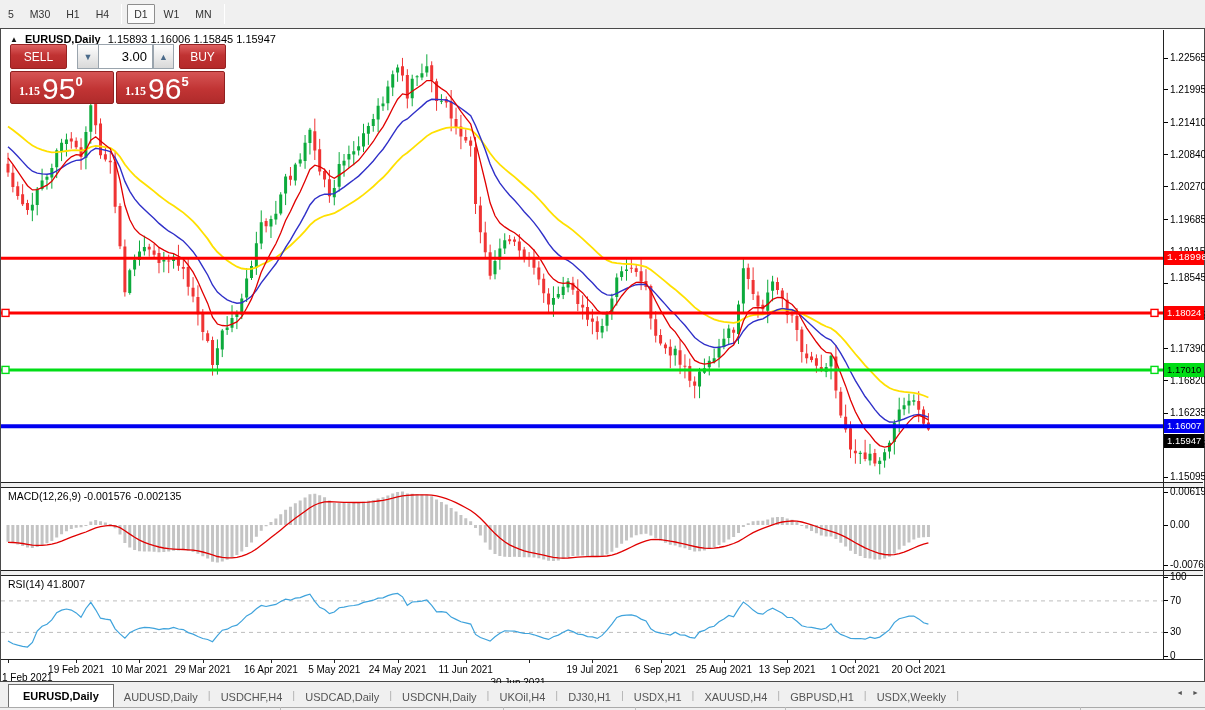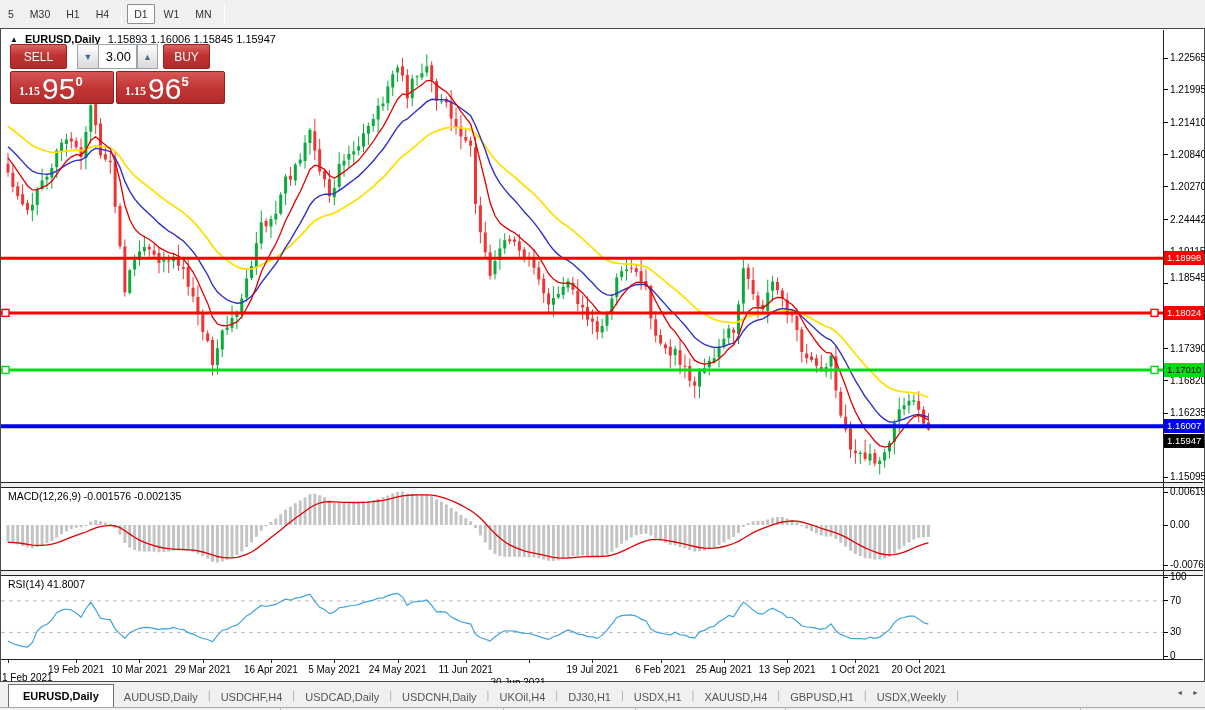--- a/index.html
+++ b/index.html
@@ -42,21 +42,21 @@
   .trade-row1 { position:absolute; left:10px; top:44px; z-index:5; display:flex; height:25px; }
   .btn-trade { width:57px; height:25px; color:#fff; font-size:12px;
                display:flex; align-items:center; justify-content:center;
                background:linear-gradient(#dd6060,#c03232 45%,#b52a2a);
                border:1px solid #962222; border-radius:2px; }
   .btn-buy { width:47px; margin-left:5px; }
   .spin-btn { width:21px; height:25px; background:linear-gradient(#fefefe,#d9d9d9);
               border:1px solid #9aa4ad; color:#4a6a8a; font-size:9px;
               display:flex; align-items:center; justify-content:center; }
   .spin-dn { margin-left:10px; border-right:none; }
-  .vol-input { width:39px; height:25px; border:1px solid #9aa4ad; background:#fff;
+  .vol-input { width:55px; height:25px; border:1px solid #9aa4ad; background:#fff;
                font-size:13px; text-align:right; padding-right:5px; color:#000;
                font-family:"Liberation Sans", sans-serif; }
   .trade-row2 { position:absolute; left:10px; top:71px; z-index:5; display:flex; gap:2px; }
   .price-tile { height:33px; color:#fff; display:flex; align-items:flex-end; padding:0 6px 0 8px;
                 background:linear-gradient(#d65555,#c13434 55%,#b02b2b);
                 border:1px solid #8f2020; border-radius:2px; }
   .tile-bid { width:104px; } .tile-ask { width:109px; }
   .tile-small { font-size:12px; font-weight:700; margin:0 2px 4px 0;font-family:Liberation Serif, serif; }
   .tile-big { font-size:30px; line-height:29px; font-weight:400; }
   .tile-sup { font-size:13px; font-weight:700; margin-bottom:14px; }
@@ -135,21 +135,21 @@
       <div class="chrome ytick-label" style="top: 52px;">1.22565</div>
       <div class="chrome ytick-dash" style="top: 89.4998px;"></div>
       <div class="chrome ytick-label" style="top: 83.9998px;">1.21995</div>
       <div class="chrome ytick-dash" style="top: 122.342px;"></div>
       <div class="chrome ytick-label" style="top: 116.842px;">1.21410</div>
       <div class="chrome ytick-dash" style="top: 154.341px;"></div>
       <div class="chrome ytick-label" style="top: 148.841px;">1.20840</div>
       <div class="chrome ytick-dash" style="top: 186.341px;"></div>
       <div class="chrome ytick-label" style="top: 180.841px;">1.20270</div>
       <div class="chrome ytick-dash" style="top: 219.183px;"></div>
-      <div class="chrome ytick-label" style="top: 213.683px;">2.24442</div>
+      <div class="chrome ytick-label" style="top: 213.683px;">1.19685</div>
       <div class="chrome ytick-dash" style="top: 251.183px;"></div>
       <div class="chrome ytick-label" style="top: 245.683px;">1.19115</div>
       <div class="chrome ytick-dash" style="top: 283.183px;"></div>
       <div class="chrome ytick-label" style="top: 272px; text-align: right;">1.18545</div>
       <div class="chrome ytick-dash" style="top: 315.183px;"></div>
       <div class="chrome ytick-label" style="top: 309.683px;">1.17975</div>
       <div class="chrome ytick-dash" style="top: 348.024px;"></div>
       <div class="chrome ytick-label" style="top: 342.524px;">1.17390</div>
       <div class="chrome ytick-dash" style="top: 380.024px;"></div>
       <div class="chrome ytick-label" style="top: 374.524px;">1.16820</div>
@@ -187,21 +187,21 @@
       <div class="chrome xtick-label" style="left: 334.29px;">5 May 2021</div>
       <div class="chrome xtick-mark" style="left: 397.6px;"></div>
       <div class="chrome xtick-label" style="left: 397.6px;">24 May 2021</div>
       <div class="chrome xtick-mark" style="left: 465.78px;"></div>
       <div class="chrome xtick-label" style="left: 465.78px;">11 Jun 2021</div>
       <div class="chrome xtick-mark" style="left: 529.09px;"></div>
       <div class="chrome xtick-label" style="left: 518px; margin-top: 13px;">30 Jun 2021</div>
       <div class="chrome xtick-mark" style="left: 592.4px;"></div>
       <div class="chrome xtick-label" style="left: 592.4px;">19 Jul 2021</div>
       <div class="chrome xtick-mark" style="left: 660.58px;"></div>
-      <div class="chrome xtick-label" style="left: 660.58px;">6 Feb 2021</div>
+      <div class="chrome xtick-label" style="left: 660.58px;">6 Sep 2021</div>
       <div class="chrome xtick-mark" style="left: 723.89px;"></div>
       <div class="chrome xtick-label" style="left: 723.89px; text-align: right;">25 Aug 2021</div>
       <div class="chrome xtick-mark" style="left: 787.2px;"></div>
       <div class="chrome xtick-label" style="left: 787.2px;">13 Sep 2021</div>
       <div class="chrome xtick-mark" style="left: 855.38px;"></div>
       <div class="chrome xtick-label" style="left: 855.38px;">1 Oct 2021</div>
       <div class="chrome xtick-mark" style="left: 918.69px;"></div>
       <div class="chrome xtick-label" style="left: 918.69px;">20 Oct 2021</div>
     </div>
 
@@ -272,18 +272,18 @@
   </div>
   <div class="status-strip"></div>
   <div id="status-divs">
       <div class="status-div" style="left: 280px;"></div>
       <div class="status-div" style="left: 503px;"></div>
       <div class="status-div" style="left: 635px;"></div>
       <div class="status-div" style="left: 785px;"></div>
       <div class="status-div" style="left: 1080px;"></div>
     </div>
 
-<div class="price-tag" style="top: 251.251px; background: rgb(254, 0, 0); color: rgb(255, 255, 255);">1.18998</div>
+<div class="price-tag" style="top: 251.251px; background: rgb(254, 0, 0); color: rgb(255, 255, 255); font-family: Liberation Mono, monospace;">1.18998</div>
     <div class="price-tag" style="top: 305.932px; background: rgb(254, 0, 0); color: rgb(255, 255, 255);">1.18024</div>
     <div class="price-tag" style="top: 362.858px; background: rgb(0, 221, 22); color: rgb(0, 0, 0);">1.17010</div>
     <div class="price-tag" style="top: 419.166px; background: rgb(0, 0, 240); color: rgb(255, 255, 255);">1.16007</div>
     <div class="price-tag" style="top: 433.535px; z-index: 2; background: rgb(0, 0, 0); color: rgb(255, 255, 255);">1.15947</div>
   </div>
 
 </body></html>

